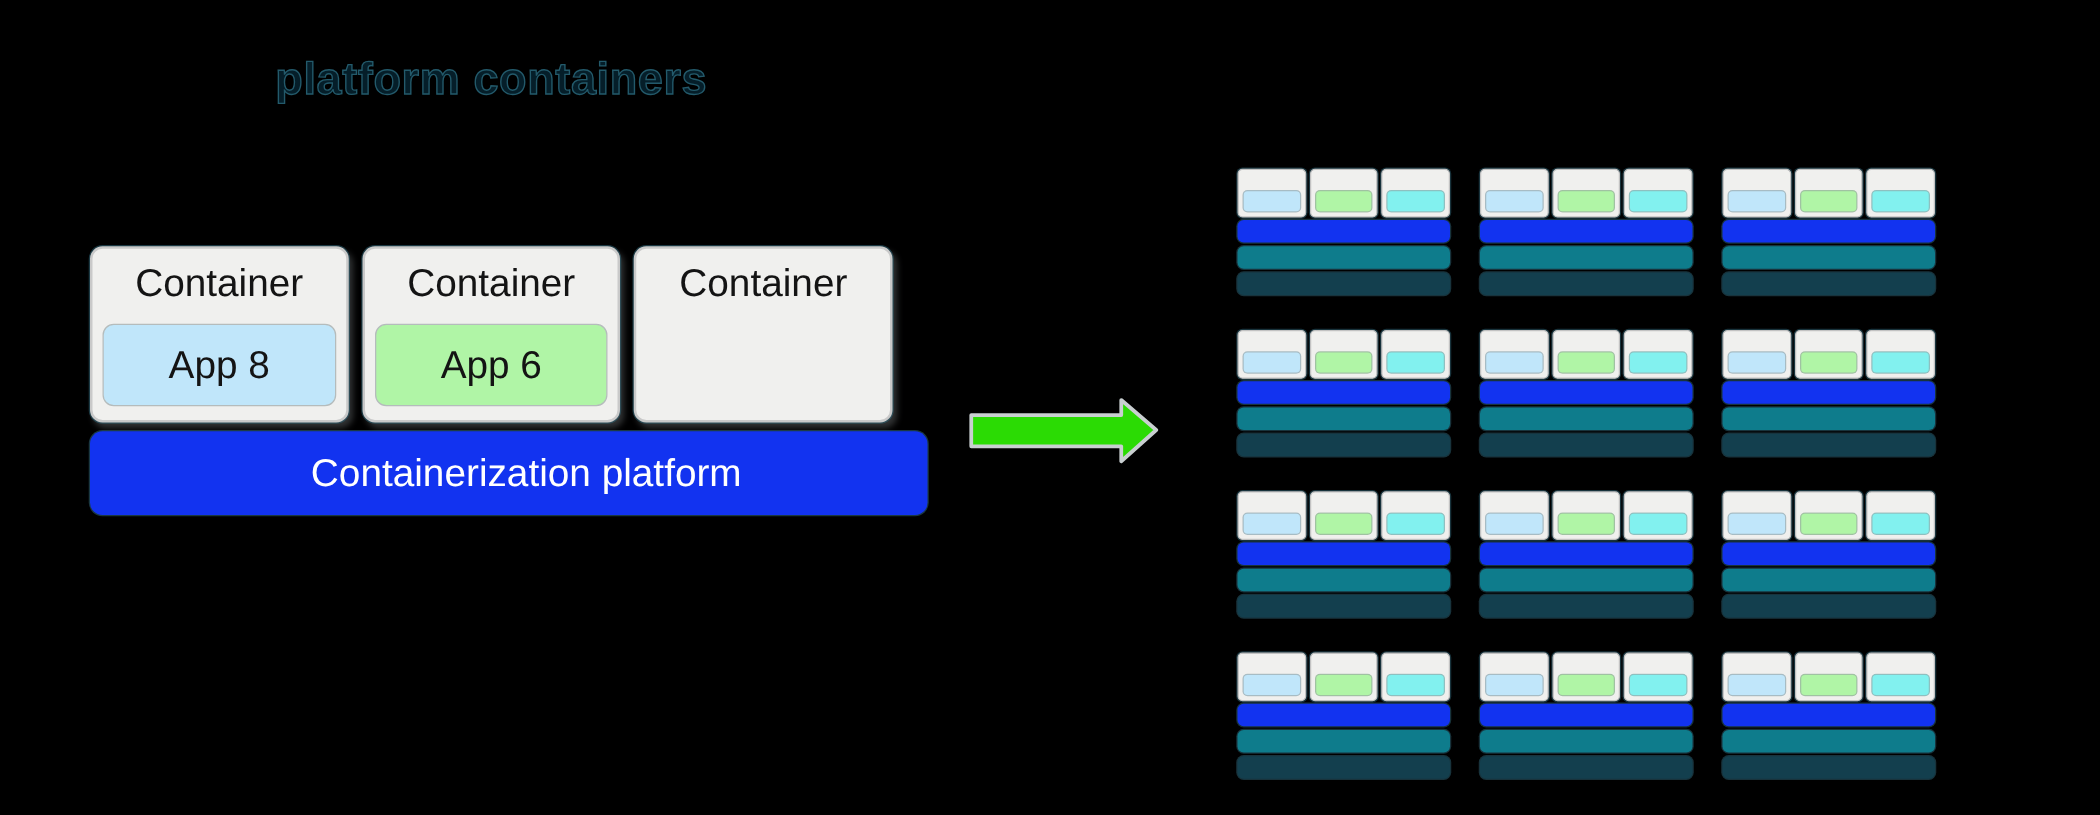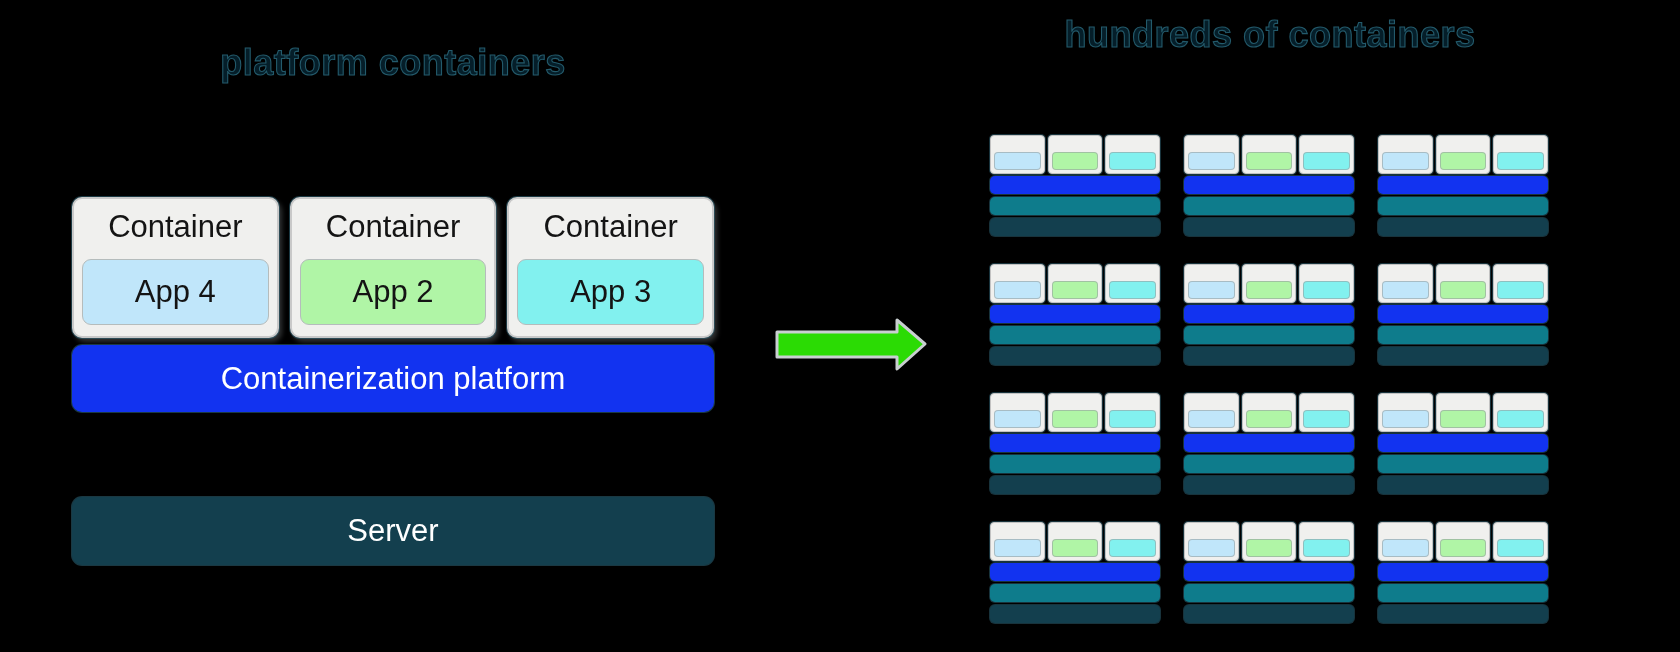--- a/index.html
+++ b/index.html
@@ -67,40 +67,37 @@
 </head>
 <body>
 
 <div class="canvas">
 
   <div class="diagram-title title-left">
     <div>platform containers</div>
   </div>
 
   <div class="diagram-title title-right">
-    <div>hundreds of containers</div>
   </div>
 
   <div class="containers-row">
     <div class="container-box">
       <div class="container-label">Container</div>
-      <div class="app-box" style="background: rgb(192, 230, 250);">App 4</div>
+      <div class="app-box" style="background: rgb(192, 230, 250);">App 8</div>
     </div>
     <div class="container-box">
       <div class="container-label">Container</div>
-      <div class="app-box" style="background: rgb(176, 245, 166);">App 2</div>
+      <div class="app-box" style="background: rgb(176, 245, 166);">App 6</div>
     </div>
     <div class="container-box">
       <div class="container-label">Container</div>
-      <div class="app-box" style="background: rgb(130, 241, 239);">App 3</div>
     </div>
   </div>
 
-  <div class="layer-bar layer-platform" style="background: rgb(18, 51, 240);">Containerization platform</div>
-  <div class="layer-bar layer-server" style="background: rgb(19, 63, 78);">Server</div>
+  <div class="layer-bar layer-platform" style="background: rgb(18, 51, 240); padding-left: 28px;">Containerization platform</div>
 
   <svg class="flow-arrow" viewBox="0 0 162 62">
     <polygon id="arrow-shape" points="7,19 127,19 127,7 155,31 127,56 127,44 7,44" stroke-width="3" stroke-linejoin="round" fill="#2bdb04" stroke="#c9cfd1"></polygon>
   </svg>
 
   <div class="hosts-grid" id="hosts-grid">
       <div class="host-stack">
       <div class="mini-containers">
           <div class="mini-box" style="background: rgb(240, 240, 238);">
             <div class="mini-strip" style="background: rgb(192, 230, 250);"></div>

